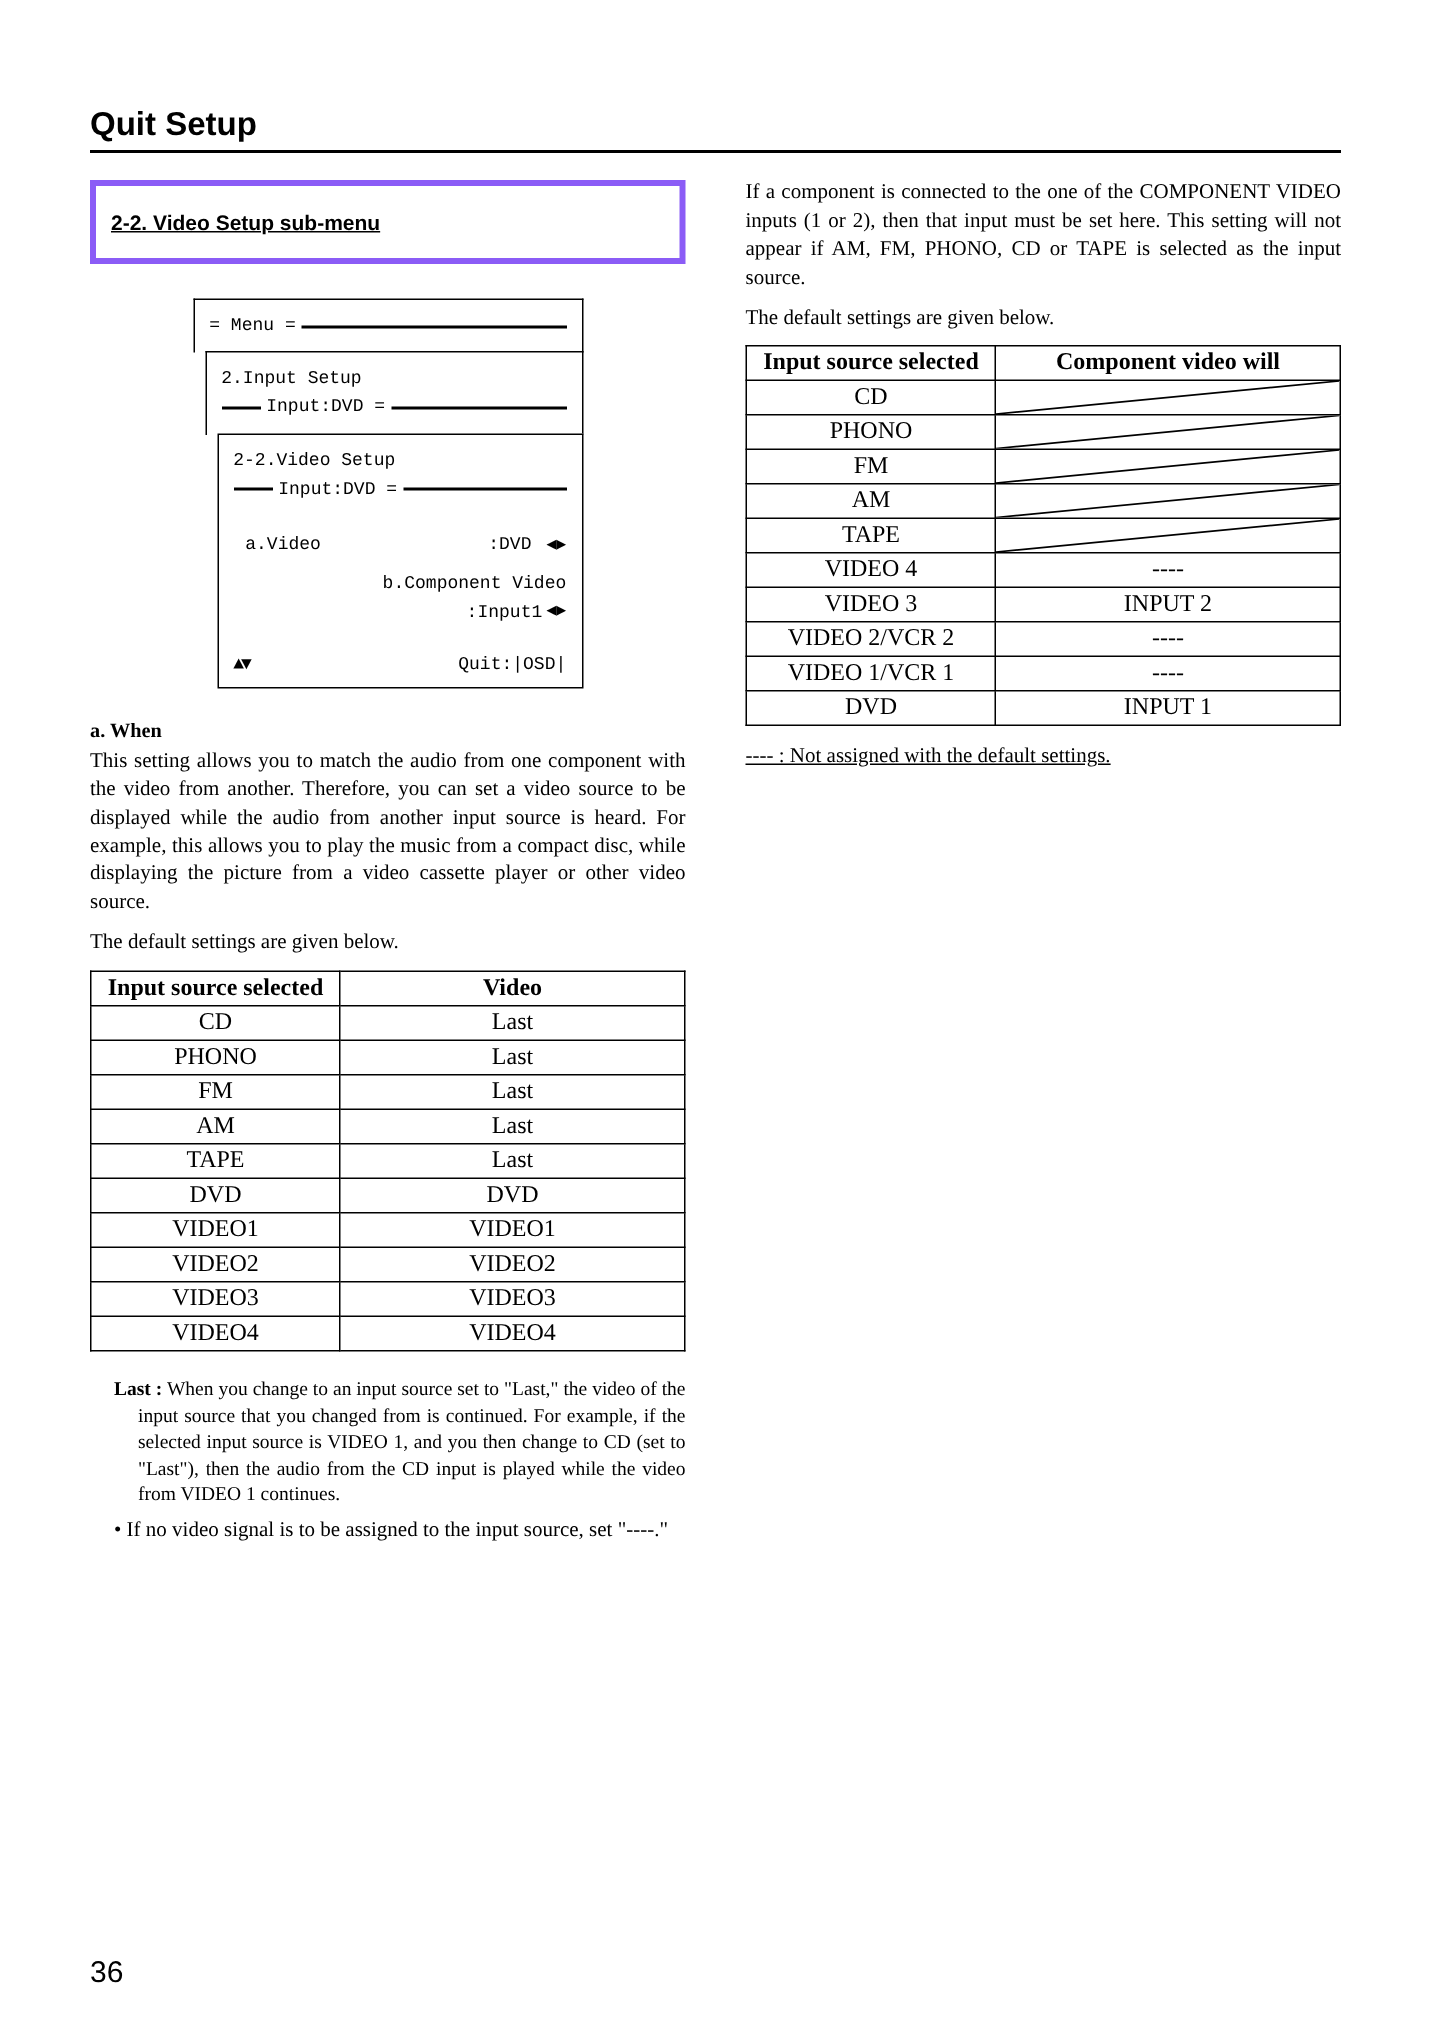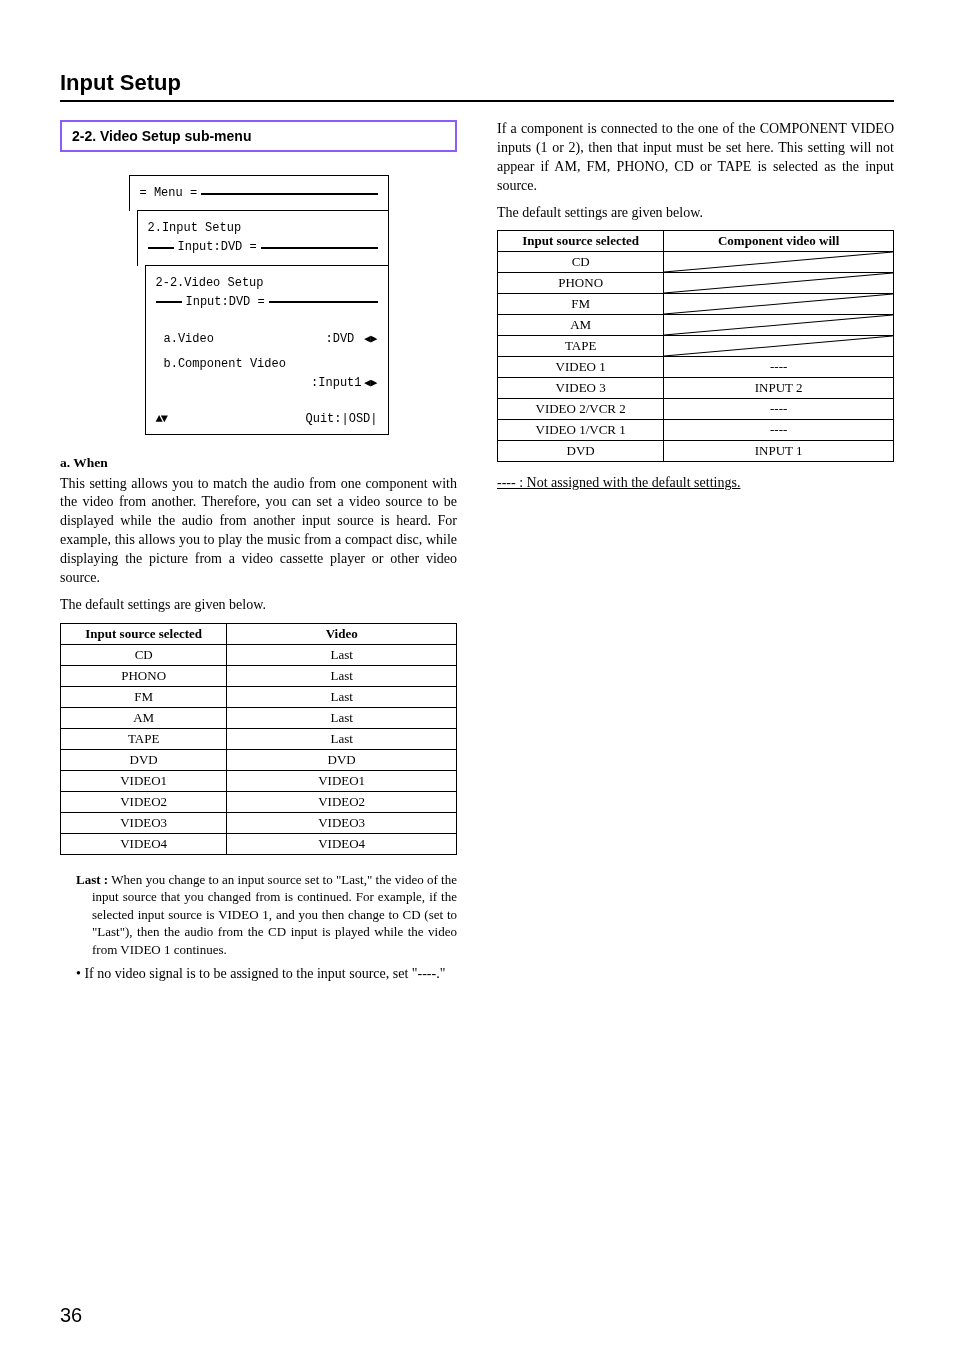--- a/index.html
+++ b/index.html
@@ -26,23 +26,24 @@
     gap: 40px;
   }
   .col {
     flex: 1;
     min-width: 0;
   }
   .section-header {
     font-family: Arial, Helvetica, sans-serif;
     font-size: 14px;
     font-weight: bold;
-    border: 2px solid #8b5cf6;
-    padding: 6px 10px;
+    border: 4px solid #8b5cf6;
+    padding: 16px 10px;
     margin-bottom: 24px;
+    text-decoration: underline;
   }
   .menu-diagram {
     margin: 10px auto 20px;
     width: 260px;
   }
   .menu-diagram .frame {
     border: 1px solid #000;
     padding: 8px 10px;
     font-family: "Courier New", monospace;
     font-size: 12px;
@@ -100,21 +101,21 @@
   }
   .body-text {
     font-size: 14px;
     line-height: 1.35;
     text-align: justify;
     margin: 0 0 8px 0;
   }
   table.data {
     width: 100%;
     border-collapse: collapse;
-    font-size: 13px;
+    font-size: 16px;
     margin: 0 0 12px 0;
   }
   table.data th, table.data td {
     border: 1px solid #000;
     padding: 2px 6px;
     text-align: center;
   }
   table.data th {
     font-weight: bold;
   }
@@ -147,21 +148,21 @@
     position: absolute;
     bottom: 24px;
     left: 60px;
     font-family: Arial, Helvetica, sans-serif;
     font-size: 20px;
   }
 </style>
 </head>
 <body>
 
-<div class="page-title">Input Setup</div>
+<div class="page-title">Quit Setup</div>
 
 <div class="columns">
   <div class="col">
 
     <div class="section-header">2-2. Video Setup sub-menu</div>
 
     <div class="menu-diagram">
       <div class="frame" style="border-bottom:none;">
         <div class="row">
           <span class="label">= </span>
@@ -191,21 +192,21 @@
           <span class="label"> =</span>
           <span class="rule-right"></span>
         </div>
         <div class="row" style="margin-top:18px; justify-content:space-between;">
           <span class="label" style="padding-left:8px;">a.Video</span>
           <span>
             <span class="label">:DVD</span>
             <span class="icon-lr">◀▶</span>
           </span>
         </div>
-        <div class="row" style="margin-top:6px;">
+        <div class="row" style="margin-top:6px;justify-content:flex-end;">
           <span class="label" style="padding-left:8px;">b.Component Video</span>
         </div>
         <div class="row" style="justify-content:flex-end;">
           <span class="label">:Input1</span>
           <span class="icon-lr">◀▶</span>
         </div>
         <div class="footer-row">
           <span class="icon-arrows">▲▼</span>
           <span class="label">Quit:|OSD|</span>
         </div>
@@ -322,21 +323,21 @@
           </tr>
           <tr>
             <td>TAPE</td>
             <td class="diag">
               <svg preserveAspectRatio="none" viewBox="0 0 100 20">
                 <line x1="0" y1="20" x2="100" y2="0" stroke="#000" stroke-width="1"></line>
               </svg>
             </td>
           </tr>
           <tr>
-            <td>VIDEO 1</td>
+            <td>VIDEO 4</td>
             <td>----</td>
           </tr>
           <tr>
             <td>VIDEO 3</td>
             <td>INPUT 2</td>
           </tr>
           <tr>
             <td>VIDEO 2/VCR 2</td>
             <td>----</td>
           </tr>

